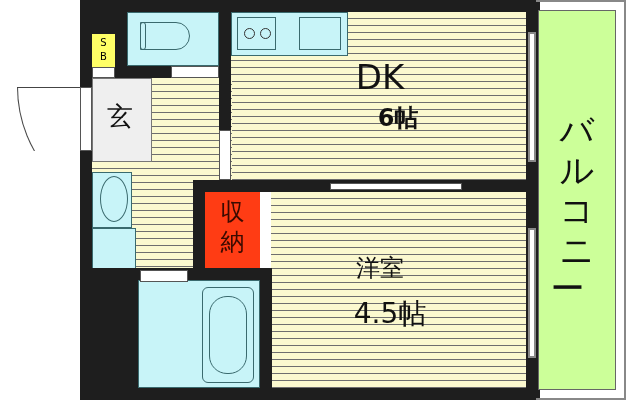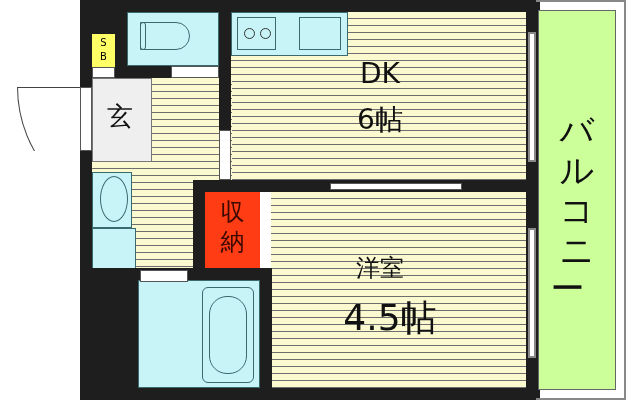--- a/index.html
+++ b/index.html
@@ -60,25 +60,25 @@
   <div class="label" style="font-size:24px;margin-top:6px;color:#3a0a00;">納</div>
 </div>
 <div class="abs white" style="left:260px;top:192px;width:11px;height:76px;"></div>
 
 <div class="abs wet" style="left:138px;top:280px;width:122px;height:108px;"></div>
 <div class="abs white" style="left:140px;top:270px;width:48px;height:12px;border:1px solid #555;"></div>
 <div class="abs" style="left:202px;top:287px;width:52px;height:96px;border:1px solid #3a6a6e;border-radius:6px;">
   <div class="abs" style="left:6px;top:8px;width:38px;height:78px;border:1px solid #3a6a6e;border-radius:18px;"></div>
 </div>
 
-<div class="abs label" style="left:330px;top:60px;width:100px;font-size:28px;text-align:center;">DK</div>
-<div class="abs label" style="left:330px;top:106px;width:100px;font-size:28px;">6帖</div>
+<div class="abs label" style="left:330px;top:60px;width:100px;font-size:34px;text-align:center;">DK</div>
+<div class="abs label" style="left:348px;top:106px;width:100px;font-size:24px;font-weight:bold;">6帖</div>
 
 <div class="abs label" style="left:320px;top:256px;width:120px;font-size:24px;">洋室</div>
-<div class="abs label" style="left:320px;top:300px;width:140px;font-size:36px;">4.5帖</div>
+<div class="abs label" style="left:320px;top:300px;width:140px;font-size:28px;">4.5帖</div>
 
 <div class="abs" style="left:528px;top:32px;width:8px;height:130px;background:#fff;border:2px solid #888;"></div>
 <div class="abs" style="left:528px;top:228px;width:8px;height:130px;background:#fff;border:2px solid #888;"></div>
 
 <div class="abs" style="left:538px;top:10px;width:78px;height:380px;background:#ccff99;border:1px solid #666;"></div>
 <div class="abs" style="left:536px;top:0;width:90px;height:400px;border:2px solid #888;border-left:none;"></div>
 <div class="abs label" style="left:548px;top:110px;width:58px;font-size:34px;line-height:40px;">
   <div>バ</div>
   <div>ル</div>
   <div>コ</div>

